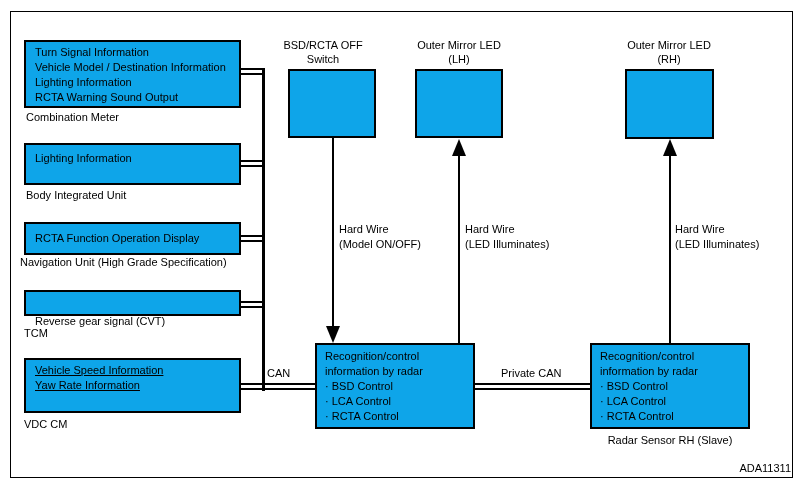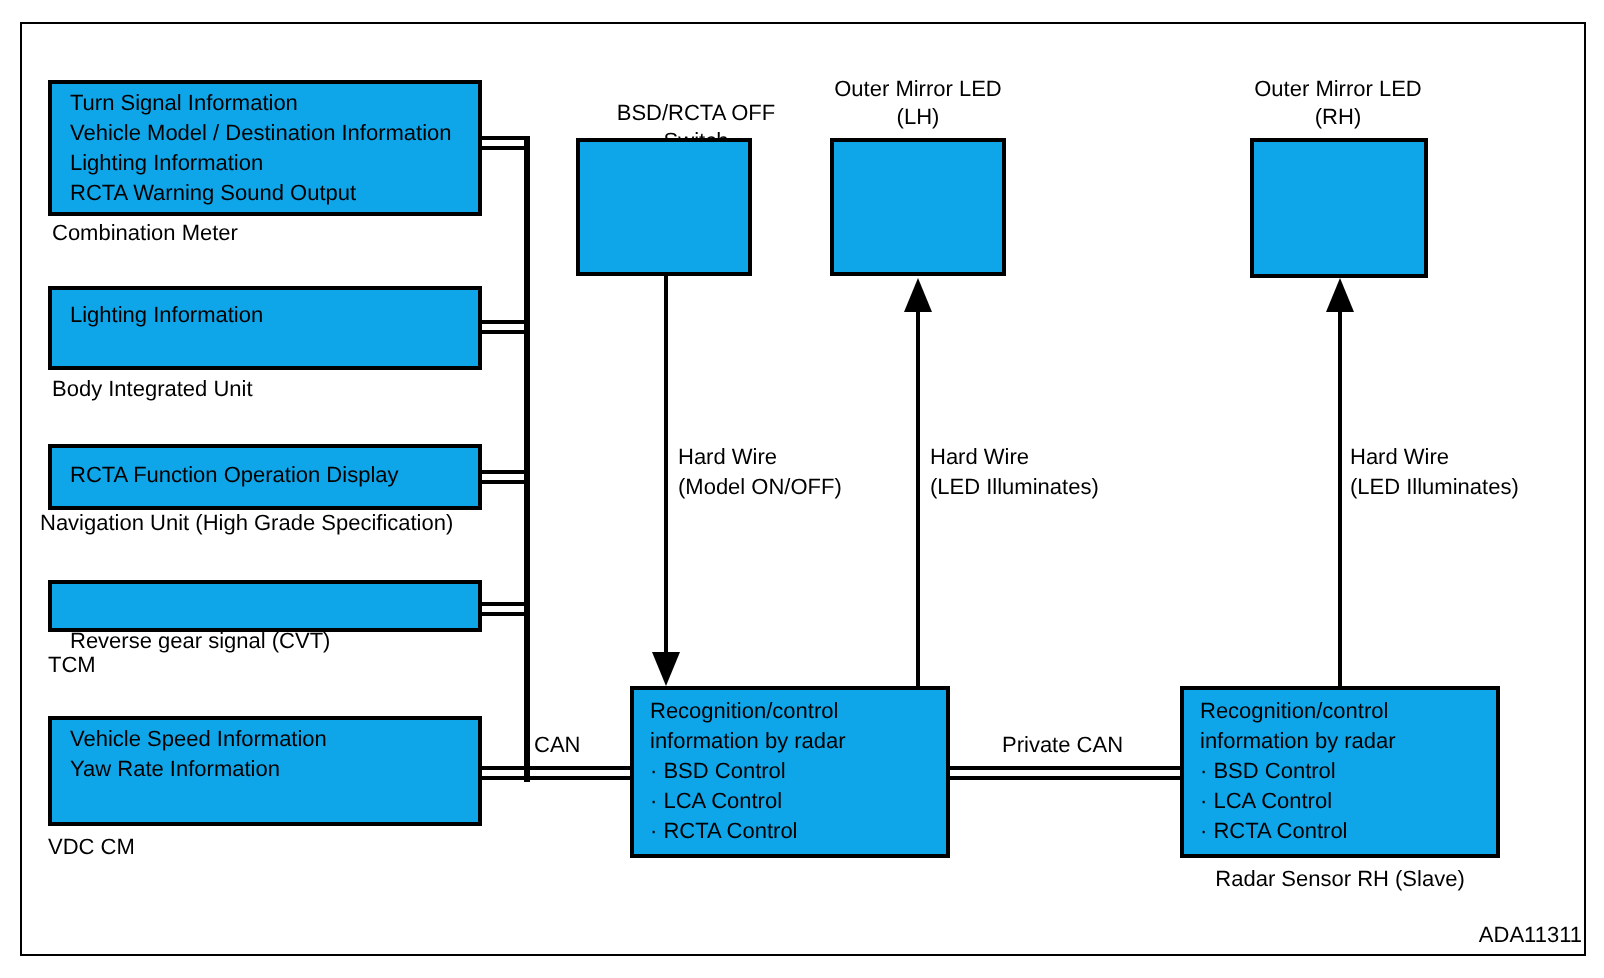--- a/index.html
+++ b/index.html
@@ -44,35 +44,35 @@
   <div class="ubox" style="left:24px;top:222px;width:217px;height:33px;padding:7px 0 0 9px;">
     <div class="ln">RCTA Function Operation Display</div>
   </div>
   <div class="lbl" style="left:20px;top:255px;">Navigation Unit (High Grade Specification)</div>
 
   <div class="ubox" style="left:24px;top:290px;width:217px;height:18px;padding:22px 0 0 9px;">
     <div class="ln">Reverse gear signal (CVT)</div>
   </div>
   <div class="lbl" style="left:24px;top:326px;">TCM</div>
 
-  <div class="ubox" style="left:24px;top:358px;width:217px;height:55px;padding:3px 0 0 9px;">
+  <div class="ubox" style="left:24px;top:358px;width:217px;height:55px;padding:3px 0 0 9px;text-decoration:underline;">
     <div class="ln">Vehicle Speed Information</div>
     <div class="ln">Yaw Rate Information</div>
   </div>
   <div class="lbl" style="left:24px;top:417px;">VDC CM</div>
 
   <div class="stub" style="left:239px;top:68px;width:26px;"></div>
   <div class="stub" style="left:239px;top:160px;width:26px;"></div>
   <div class="stub" style="left:239px;top:235px;width:26px;"></div>
   <div class="stub" style="left:239px;top:301px;width:26px;"></div>
   <div class="bus" style="left:262px;top:68px;height:323px;"></div>
   <div class="stub" style="left:240px;top:383px;width:77px;"></div>
   <div class="lbl" style="left:267px;top:366px;">CAN</div>
 
-  <div class="cap" style="left:288px;top:38px;width:120px;margin-top:12px;">
+  <div class="cap" style="left:263px;top:38px;width:120px;">
     <div>BSD/RCTA OFF</div>
     <div>Switch</div>
   </div>
   <div class="ubox" style="left:288px;top:69px;width:88px;height:69px;"></div>
 
   <div class="cap" style="left:399px;top:38px;width:120px;">
     <div>Outer Mirror LED</div>
     <div>(LH)</div>
   </div>
   <div class="ubox" style="left:415px;top:69px;width:88px;height:69px;"></div>

